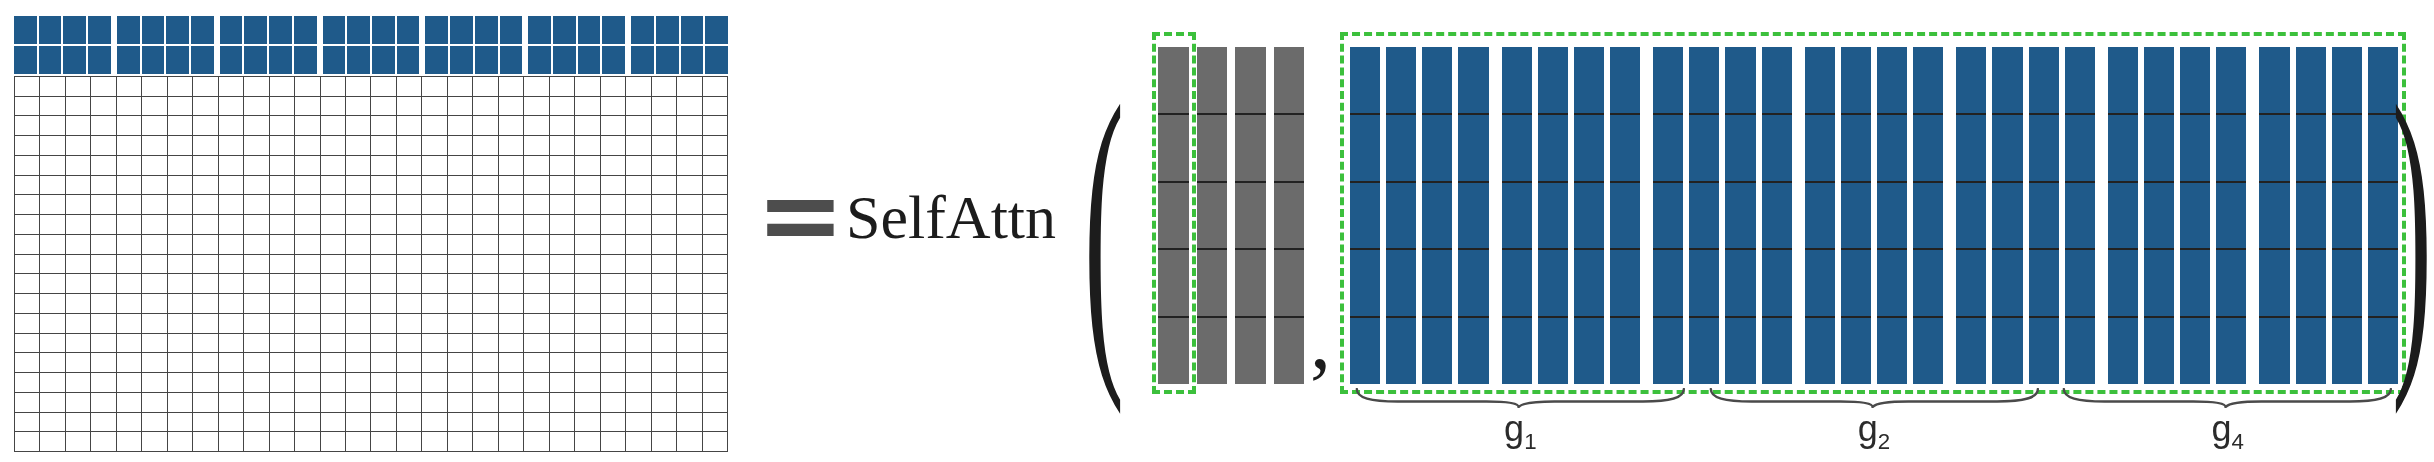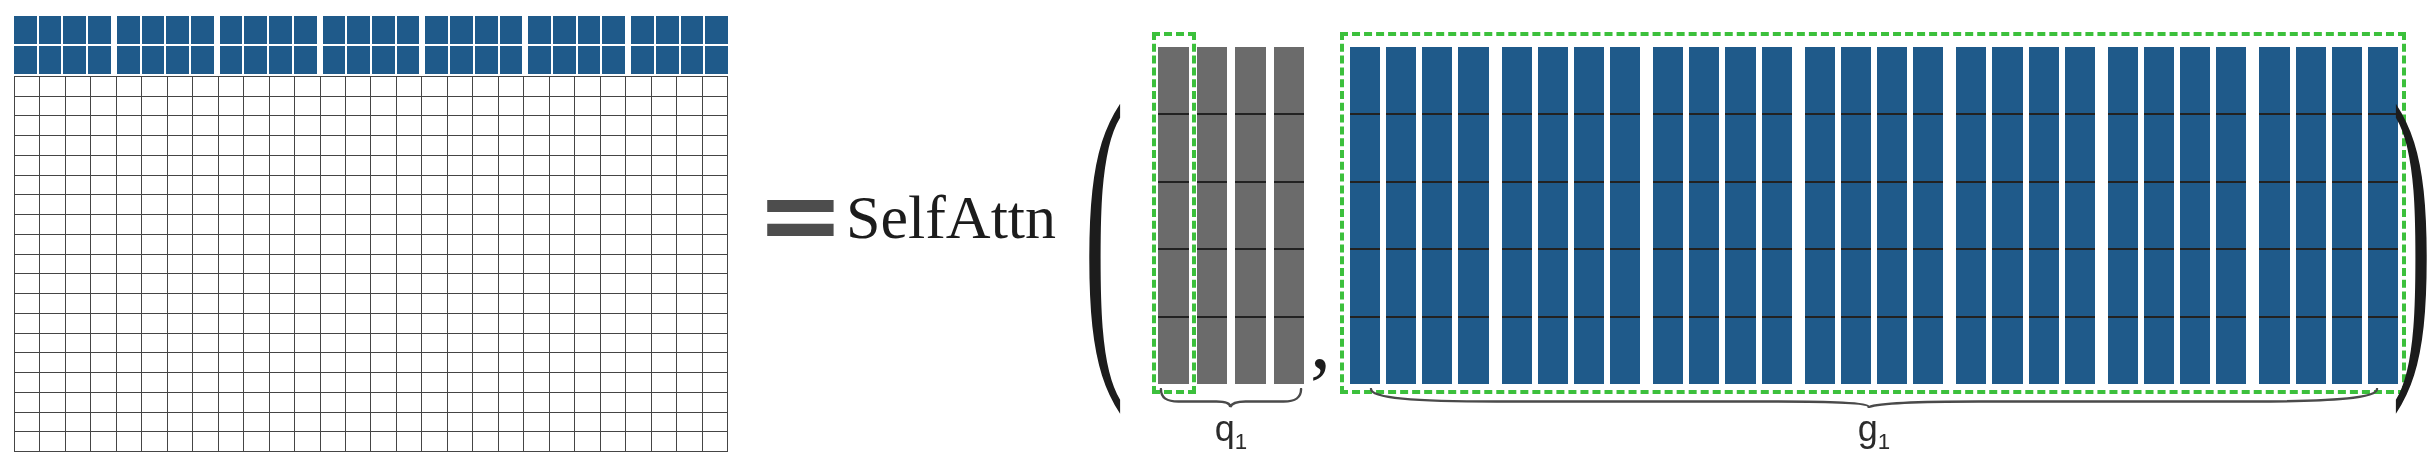--- a/index.html
+++ b/index.html
@@ -712,28 +712,20 @@
         <div class="qcell"></div>
       </div>
       <div class="qcol">
         <div class="qcell"></div>
         <div class="qcell"></div>
         <div class="qcell"></div>
         <div class="qcell"></div>
         <div class="qcell"></div>
       </div>
     </div>
-  <div id="queryLabel">
-      <div class="brace-label">
-        <svg viewBox="0 0 100 20" preserveAspectRatio="none" class="brace">
-          <path d="M2,1 C2,10 6,13.5 14,13.5 L40,13.5 C46,13.5 49.5,15 49.5,19 C50.5,15 54,13.5 60,13.5 L86,13.5 C94,13.5 98,10 98,1" fill="none" stroke="var(--brace)" stroke-width="2.4" vector-effect="non-scaling-stroke" stroke-linecap="round"></path>
-        </svg>
-        <div class="mat-label"><span>q</span><sub>1</sub></div>
-      </div>
-    </div>
 
   <div class="comma">,</div>
 
   <div class="key-highlight"></div>
   <div class="key-matrix" id="keyMatrix">
       <div class="kgroup">
         <div class="kcol">
           <div class="kcell"></div>
           <div class="kcell"></div>
           <div class="kcell"></div>
@@ -943,17 +935,29 @@
         </div>
       </div>
     </div>
   <div id="keyLabels">
       <div class="brace-label">
         <svg viewBox="0 0 100 20" preserveAspectRatio="none" class="brace">
           <path d="M2,1 C2,10 6,13.5 14,13.5 L40,13.5 C46,13.5 49.5,15 49.5,19 C50.5,15 54,13.5 60,13.5 L86,13.5 C94,13.5 98,10 98,1" fill="none" stroke="var(--brace)" stroke-width="2.4" vector-effect="non-scaling-stroke" stroke-linecap="round"></path>
         </svg>
         <div class="mat-label"><span>g</span><sub>1</sub></div>
       </div>
+      <div class="brace-label">
+        <svg viewBox="0 0 100 20" preserveAspectRatio="none" class="brace">
+          <path d="M2,1 C2,10 6,13.5 14,13.5 L40,13.5 C46,13.5 49.5,15 49.5,19 C50.5,15 54,13.5 60,13.5 L86,13.5 C94,13.5 98,10 98,1" fill="none" stroke="var(--brace)" stroke-width="2.4" vector-effect="non-scaling-stroke" stroke-linecap="round"></path>
+        </svg>
+        <div class="mat-label"><span>g</span><sub>2</sub></div>
+      </div>
+      <div class="brace-label">
+        <svg viewBox="0 0 100 20" preserveAspectRatio="none" class="brace">
+          <path d="M2,1 C2,10 6,13.5 14,13.5 L40,13.5 C46,13.5 49.5,15 49.5,19 C50.5,15 54,13.5 60,13.5 L86,13.5 C94,13.5 98,10 98,1" fill="none" stroke="var(--brace)" stroke-width="2.4" vector-effect="non-scaling-stroke" stroke-linecap="round"></path>
+        </svg>
+        <div class="mat-label"><span>g</span><sub>4</sub></div>
+      </div>
     </div>
 
   <div class="paren close">)</div>
 
 </div>
 
 </body></html>

